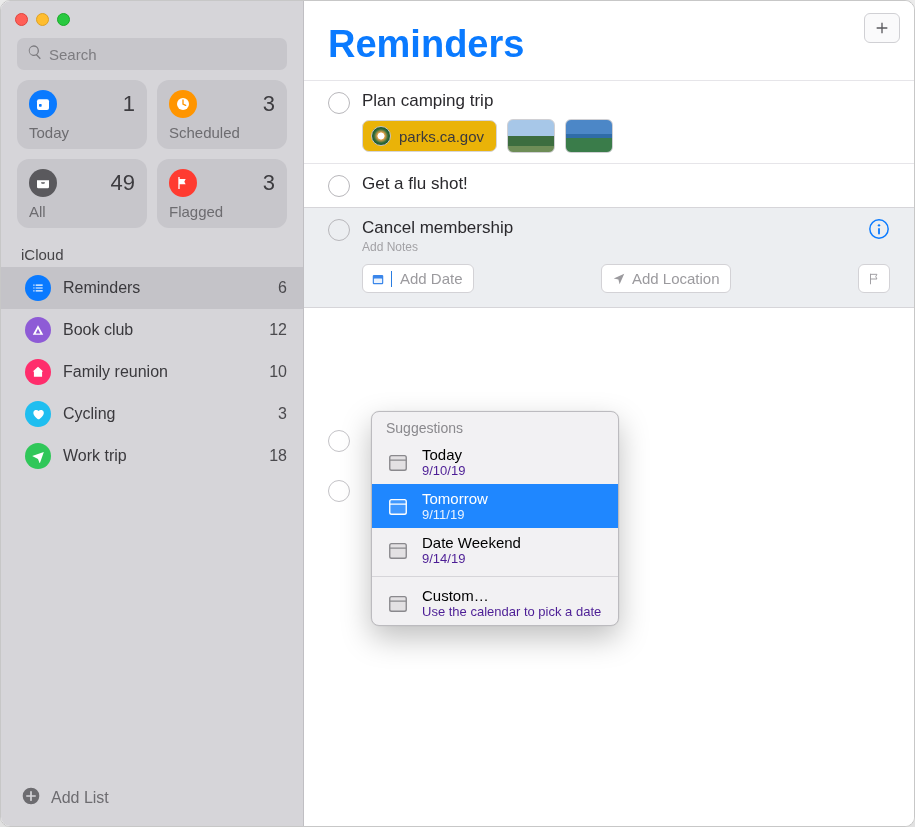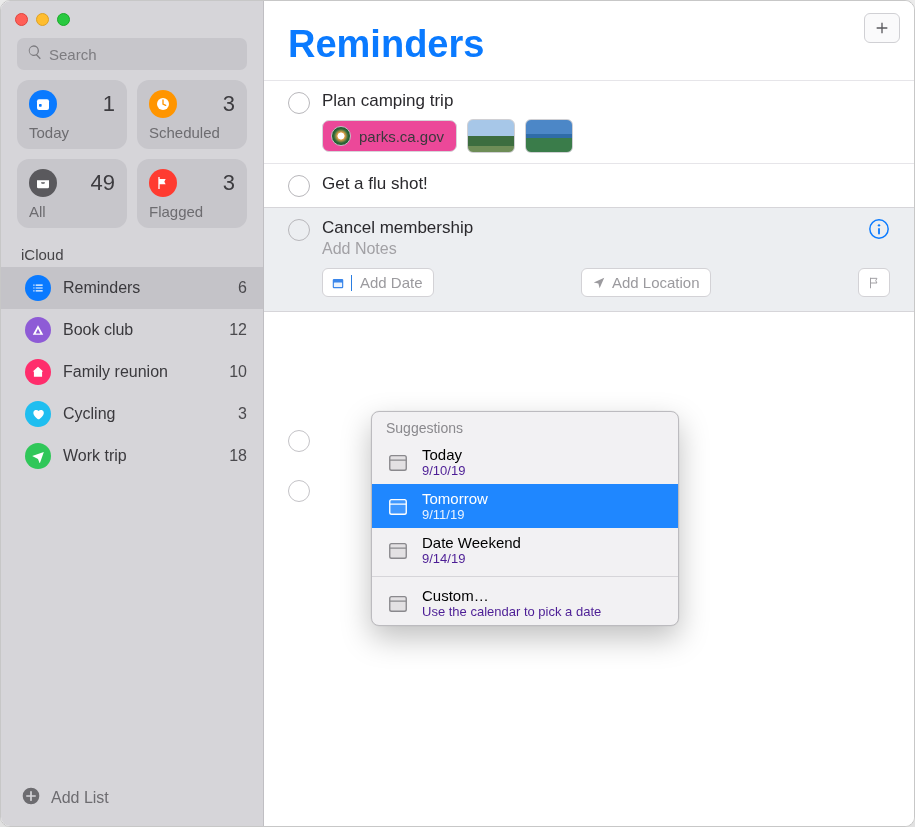--- a/index.html
+++ b/index.html
@@ -17,21 +17,21 @@
     background: #fff;
     border: 1px solid #c7c7c7;
     border-radius: 10px;
     overflow: hidden;
     display: flex;
     position: relative;
     box-shadow: 0 10px 30px rgba(0,0,0,0.15);
   }
   
   .sidebar {
-    width: 263px;
+    width: 303px;
     background: #d6d5d9;
     display: flex;
     flex-direction: column;
     border-right: 1px solid #c0bfc3;
   }
   .traffic-lights {
     display: flex;
     gap: 8px;
     padding: 12px 14px 8px;
   }
@@ -164,21 +164,21 @@
   }
   .rem-body { flex: 1; }
   .rem-title { font-size: 17px; color: #2a292d; }
   .rem-attachments {
     display: flex; gap: 10px; margin-top: 8px; align-items: center;
   }
   .att-link {
     display: flex; align-items: center; gap: 8px;
     border: 1px solid #d6d5d9; border-radius: 7px;
     padding: 5px 12px 5px 8px;
-    background: #ec4899;
+    background: #eab308;
     cursor: pointer;
   }
   .att-link .favicon {
     width: 20px; height: 20px; border-radius: 50%;
     background: radial-gradient(circle at center, #fff 25%, #e4a24a 30%, #2f6b3a 55%, #184a22 80%);
     border: 1px solid #c0c0c4;
   }
   .att-link span { font-size: 15px; color: #3a393d; }
   .att-img {
     width: 48px; height: 34px; border-radius: 6px;
@@ -187,21 +187,21 @@
   .img1 { background: linear-gradient(to bottom, #a7c7e8 0 50%, #3c6d3f 50% 80%, #6e8d57 80%); }
   .img2 { background: linear-gradient(to bottom, #4c87c7 0 45%, #2f6ca8 45% 55%, #3a7c4a 55% 100%); }
 
   .rem.active {
     background: #eceef1;
     border-top: 1px solid #d6d5d9;
     border-bottom: 1px solid #d6d5d9;
     padding-bottom: 14px;
     position: relative;
   }
-  .add-notes { color: #a2a1a5; font-size: 16px; margin-top: 2px; }
+  .add-notes { color: #a2a1a5; font-size: 12px; margin-top: 2px; }
   .chip-row { display: flex; gap: 10px; margin-top: 10px; justify-content: space-between; }
   .chip {
     display: flex; align-items: center; gap: 6px;
     background: #fff;
     border: 1px solid #d3d2d6;
     border-radius: 6px;
     padding: 5px 10px;
     font-size: 15px;
     color: #9b9a9e;
     cursor: pointer;
@@ -225,21 +225,21 @@
     width: 22px; height: 22px;
     cursor: pointer;
   }
   .info-btn svg { width: 22px; height: 22px; }
 
   
   .popover {
     position: absolute;
     top: 410px;
     left: 370px;
-    width: 308px;
+    width: 248px;
     background: #f2f1f3;
     border: 1px solid #bcbbbf;
     border-radius: 8px;
     box-shadow: 0 12px 30px rgba(0,0,0,0.25), 0 0 0 0.5px rgba(0,0,0,0.05);
     overflow: hidden;
     z-index: 10;
   }
   .pop-header {
     font-size: 14px; color: #8a898d;
     padding: 8px 14px 4px;

